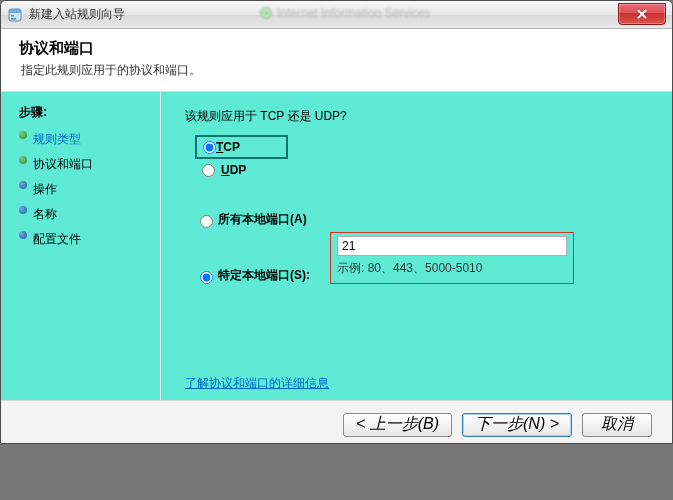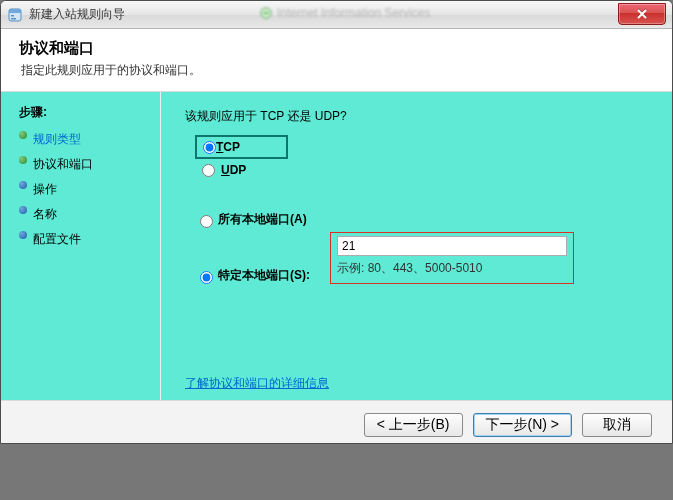--- a/index.html
+++ b/index.html
@@ -35,21 +35,21 @@
   .sect2{margin-top:34px;}
   .port-opts{margin-top:10px;}
   .port-row{display:flex;align-items:flex-end;gap:2px;margin:4px 0 4px 10px;}
   .port-input-wrap{border:1px solid #d93025;padding:3px 6px 6px 6px;display:inline-block;}
   .port-input{width:230px;height:20px;border:1px solid #abadb3;padding:1px 4px;font-size:12px;box-sizing:border-box;}
   .example{font-size:12px;color:#333;margin-top:4px;}
   .link{color:#0066cc;text-decoration:underline;cursor:pointer;display:inline-block;}
   .link-wrap{position:absolute;bottom:8px;left:24px;}
   
   .footer{height:48px;border-top:1px solid #d9d9d9;background:#f3f3f3;display:flex;align-items:center;justify-content:flex-end;gap:10px;padding:0 20px;box-sizing:border-box;}
-  .btn{height:24px;min-width:96px;padding:0 12px;font-size:14px;border:1px solid #8a8a8a;border-radius:3px;background:linear-gradient(to bottom,#fefefe,#e7e7e7);cursor:pointer;display:inline-flex;align-items:center;justify-content:center;gap:2px;}
+  .btn{height:24px;min-width:96px;padding:0 12px;font-size:16px;border:1px solid #8a8a8a;border-radius:3px;background:linear-gradient(to bottom,#fefefe,#e7e7e7);cursor:pointer;display:inline-flex;align-items:center;justify-content:center;gap:2px;font-style:italic;}
   .btn.default{border:1px solid #3c7fb1;box-shadow:0 0 0 1px #a7d1f0 inset;}
   .btn.cancel{min-width:70px;}
 </style>
 </head>
 <body>
 
 <div class="window">
 
   <div class="titlebar">
     <span class="icon">

